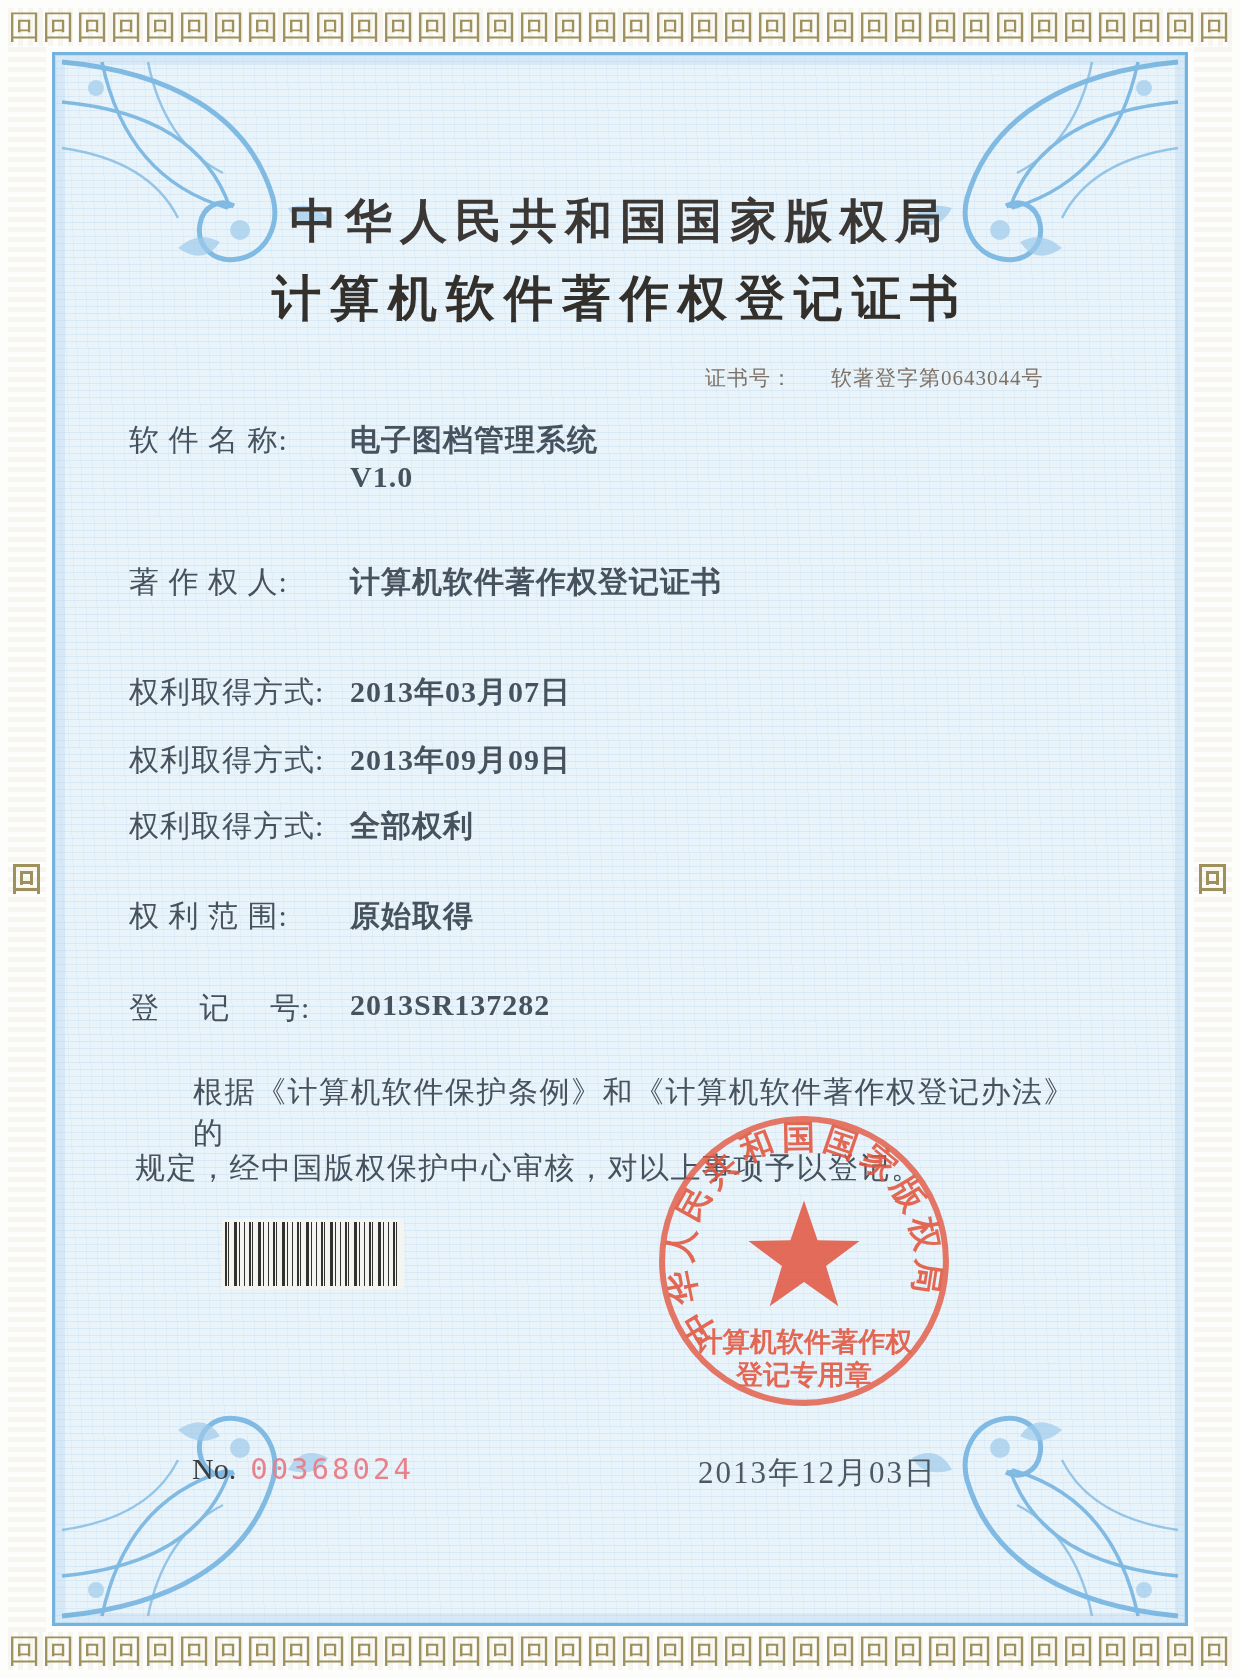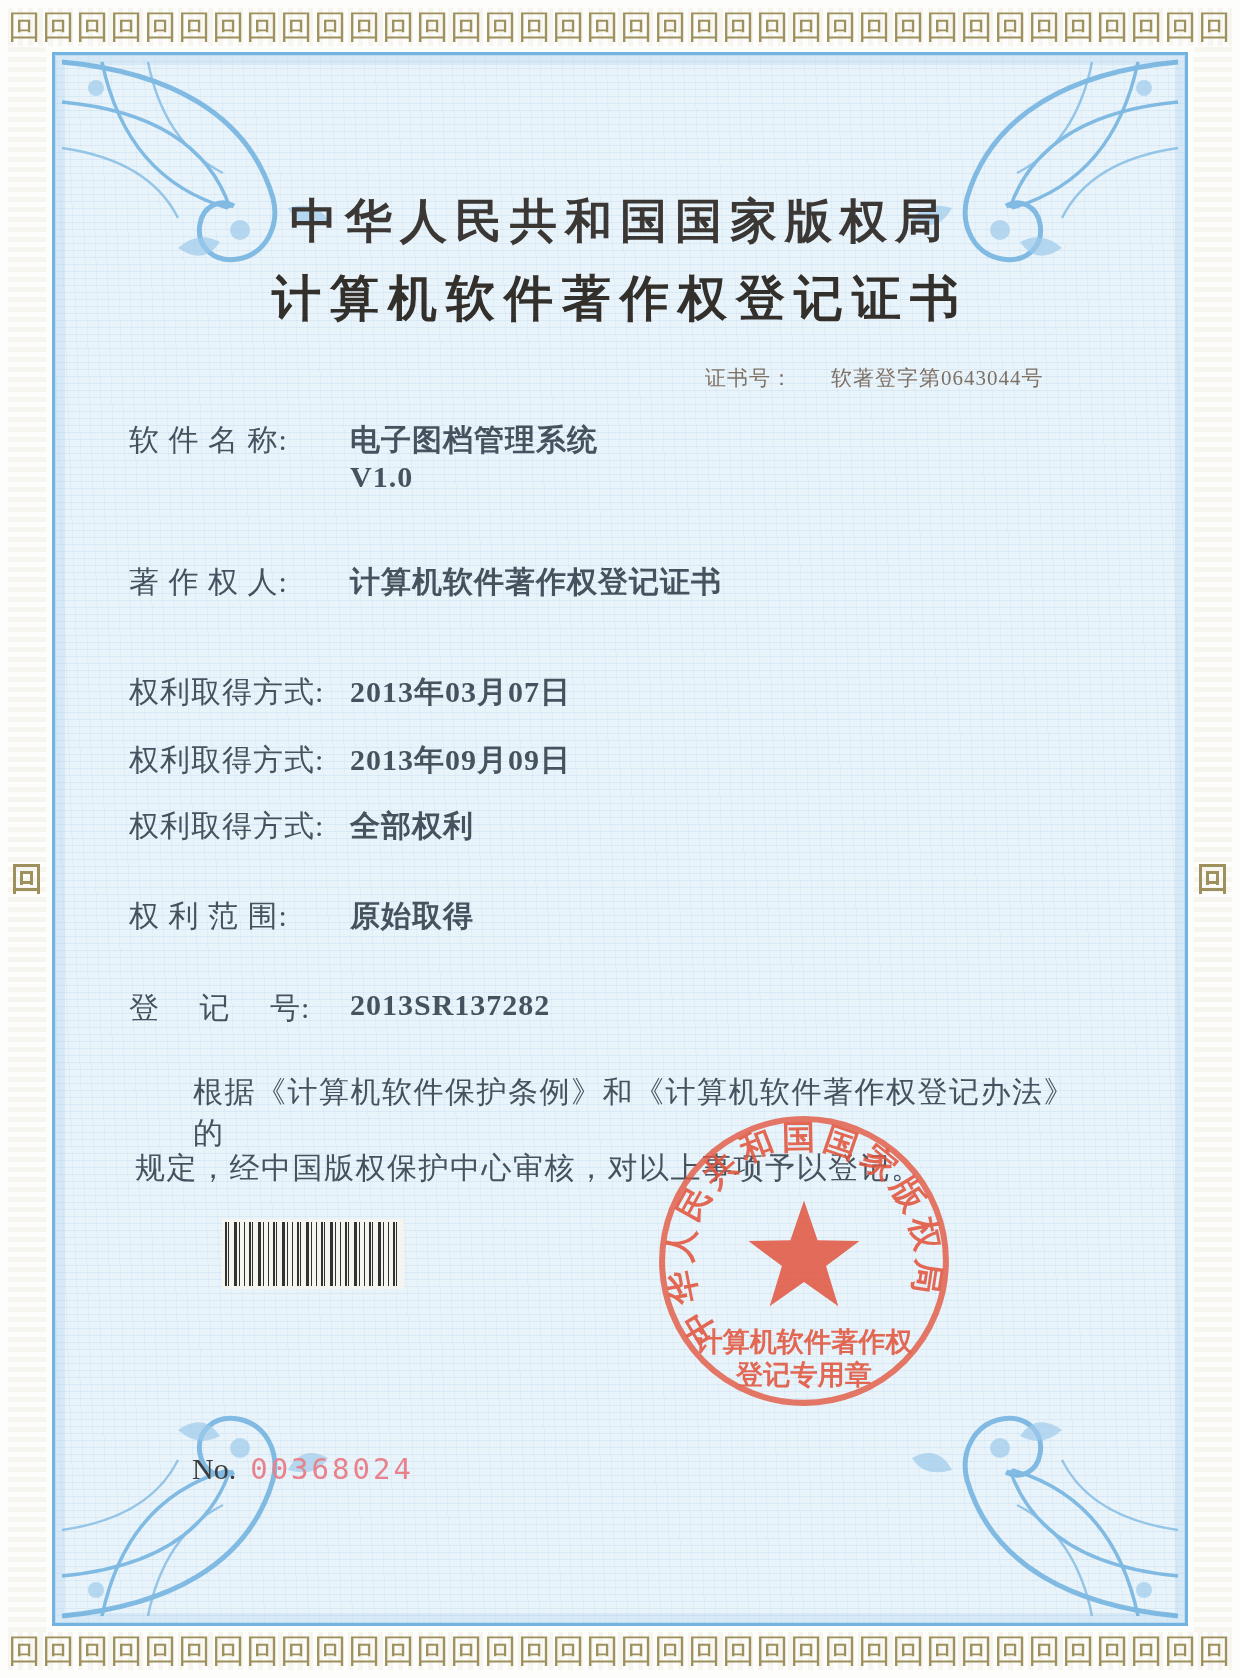--- a/index.html
+++ b/index.html
@@ -204,14 +204,15 @@
       </text>
       <polygon points="155,92 168.5,131.4 210.2,132.1 176.9,157.1 189.1,196.9 155,173 120.9,196.9 133.1,157.1 99.8,132.1 141.5,131.4" fill="#e2503a" opacity=".95"></polygon>
       <text x="155" y="241" text-anchor="middle" font-size="27" font-weight="bold" fill="#e2553e" font-family="Liberation Serif, DejaVu Serif, serif">计算机软件著作权</text>
       <text x="155" y="274" text-anchor="middle" font-size="27" font-weight="bold" fill="#e2553e" font-family="Liberation Serif, DejaVu Serif, serif">登记专用章</text>
     </svg>
 
     <div class="serial">
       <span>No.</span><span class="num">00368024</span>
     </div>
 
+    <div class="issue-date">2013年12月03日</div>
   </div>
 </div>
 
 </body></html>

